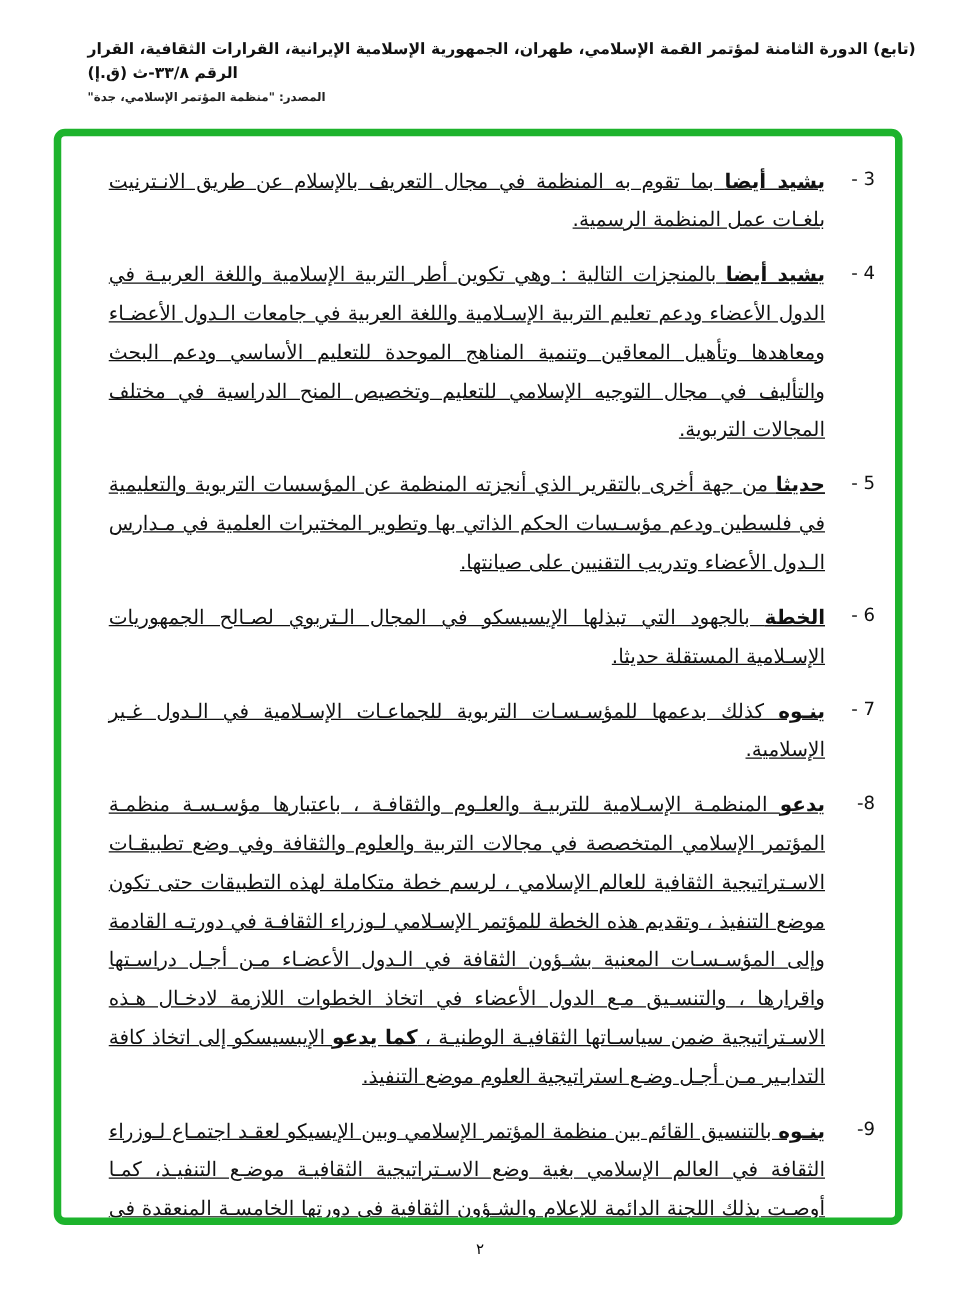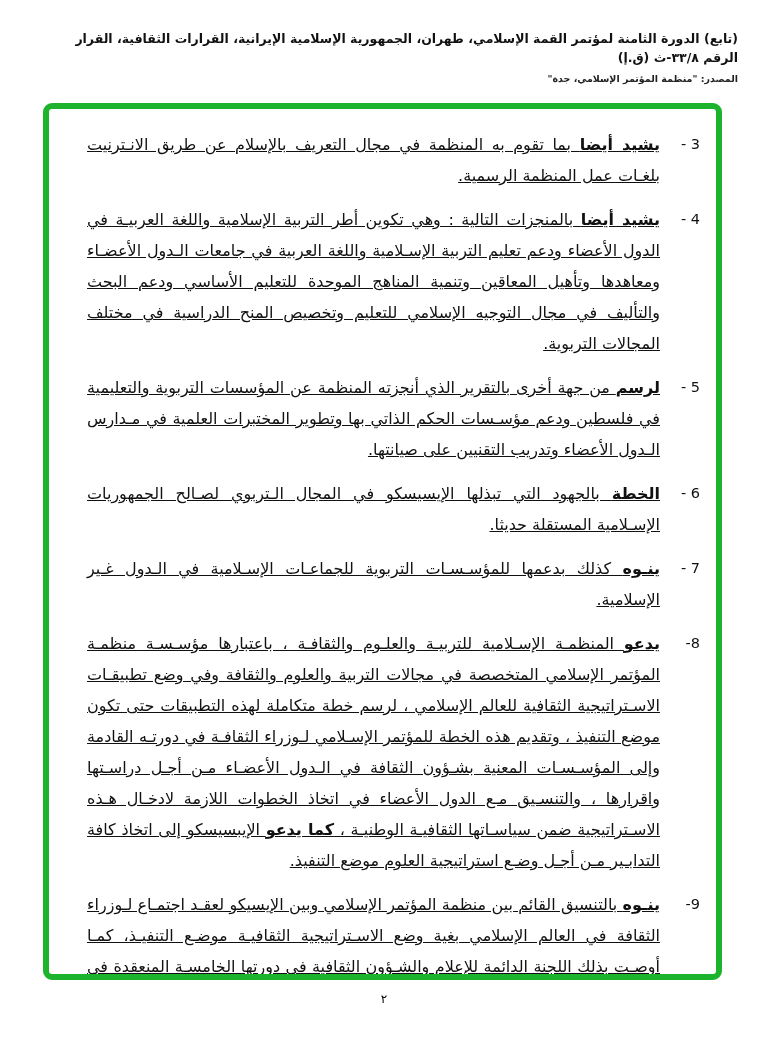--- a/index.html
+++ b/index.html
@@ -2,21 +2,21 @@
 <html lang="ar"><head>
 <meta charset="utf-8">
 <style>
   html,body{margin:0;padding:0;}
   body{
     width:768px;height:1046px;background:#ffffff;position:relative;
     font-family:"DejaVu Sans",sans-serif;color:#111;
   }
   .header{
     position:absolute;top:30px;left:30px;right:30px;
-    text-align:right;direction:rtl;margin-left:40px;
+    text-align:left;direction:rtl;margin-left:40px;
   }
   .header-title{
     font-size:12.5px;font-weight:bold;line-height:1.5;letter-spacing:0;
   }
   .header-source{
     margin-top:5px;font-size:9.5px;font-weight:bold;color:#222;
   }
   .content-box{
     position:absolute;left:43px;top:103px;width:667px;height:865px;
     border:6px solid #1db32c;border-radius:9px;
@@ -63,21 +63,21 @@
       <p class="body"><b class="lead u">يشيد أيضا</b><span> بما تقوم به المنظمة في مجال التعريف بالإسلام عن طريق الانـترنيت بلغـات عمل المنظمة الرسمية.</span></p>
     </div>
 
     <div class="item">
       <span class="num">4 -</span>
       <p class="body"><b class="lead u">يشيد أيضا</b><span> بالمنجزات التالية : وهي تكوين أطر التربية الإسلامية واللغة العربيـة في الدول الأعضاء ودعم تعليم التربية الإسـلامية واللغة العربية في جامعات الـدول الأعضـاء ومعاهدها وتأهيل المعاقين وتنمية المناهج الموحدة للتعليم الأساسي ودعم البحث  والتأليف في مجال التوجيه الإسلامي للتعليم وتخصيص المنح الدراسية في مختلف المجالات التربوية.</span></p>
     </div>
 
     <div class="item">
       <span class="num">5 -</span>
-      <p class="body"><b class="lead u">لرسم</b><span> من جهة أخرى بالتقرير الذي أنجزته المنظمة عن المؤسسات التربوية والتعليمية في فلسطين ودعم مؤسـسات الحكم الذاتي بها وتطوير المختبرات العلمية في مـدارس الـدول الأعضاء وتدريب التقنيين على صيانتها.</span></p>
+      <p class="body"><b class="lead u">حديثا</b><span> من جهة أخرى بالتقرير الذي أنجزته المنظمة عن المؤسسات التربوية والتعليمية في فلسطين ودعم مؤسـسات الحكم الذاتي بها وتطوير المختبرات العلمية في مـدارس الـدول الأعضاء وتدريب التقنيين على صيانتها.</span></p>
     </div>
 
     <div class="item">
       <span class="num">6 -</span>
       <p class="body"><b class="lead u">الخطة</b><span> بالجهود التي تبذلها الإيسيسكو في المجال الـتربوي لصـالح الجمهوريات الإسـلامية المستقلة حديثا.</span></p>
     </div>
 
     <div class="item">
       <span class="num">7 -</span>
       <p class="body"><b class="lead u">ينـوه</b><span> كذلك بدعمها للمؤسـسـات التربوية للجماعـات الإسـلامية في الـدول غـير الإسلامية.</span></p>

